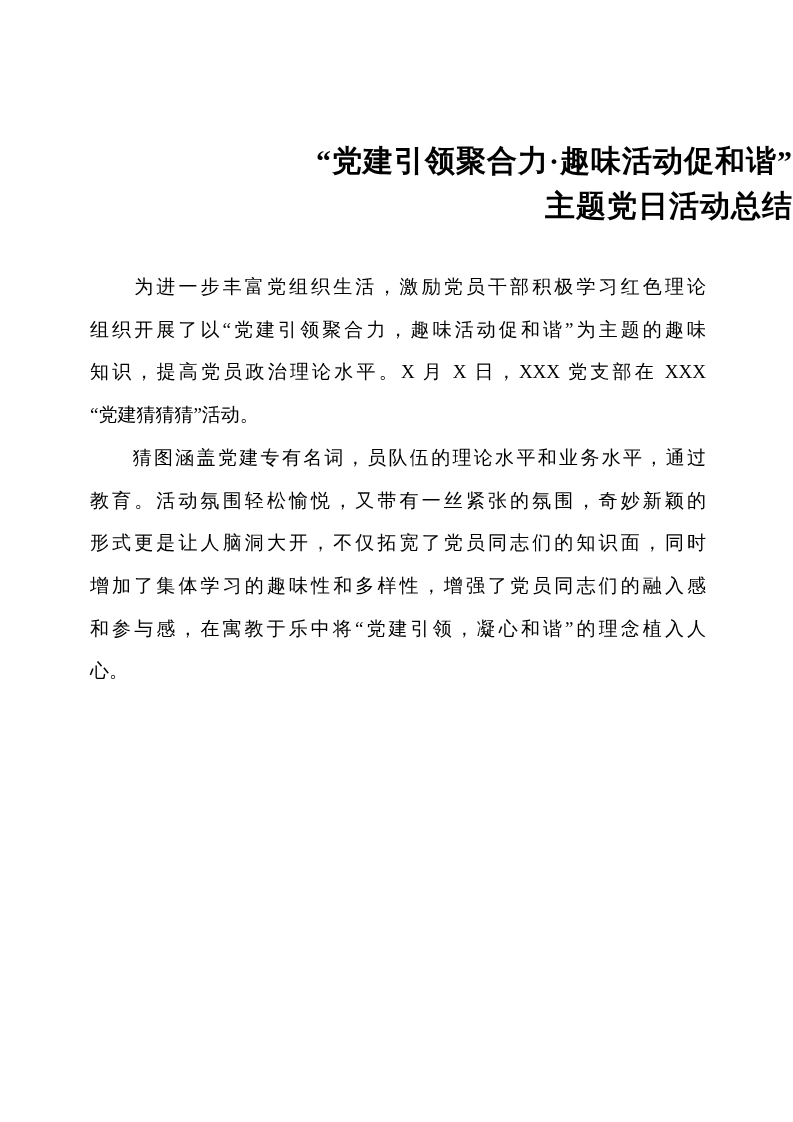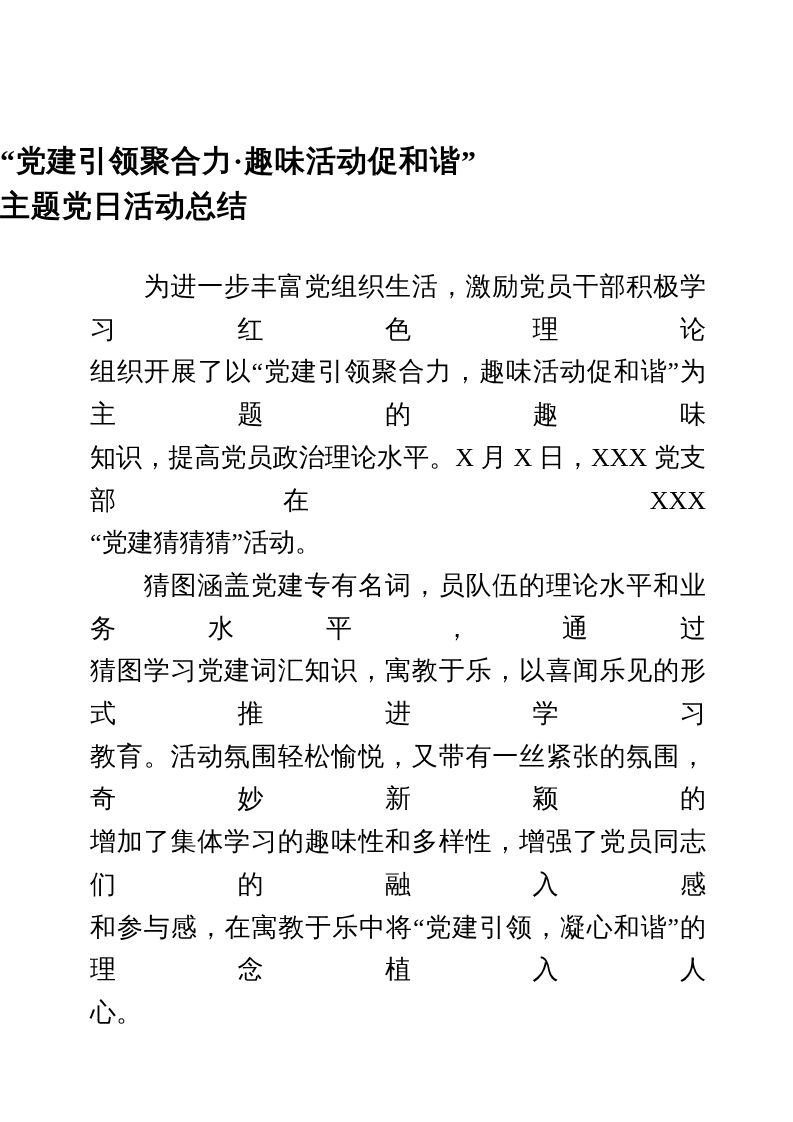--- a/index.html
+++ b/index.html
@@ -15,32 +15,32 @@
     color: #000000;
     font-family: "Liberation Serif", "DejaVu Serif", serif;
     overflow: hidden;
   }
   .doc-title {
     position: absolute;
     top: 138px;
     left: 0;
     width: 100%;
     margin: 0;
-    text-align: left;
+    text-align: right;
     font-weight: bold;
     font-size: 30px;
     line-height: 45px;
     letter-spacing: 1px;
   }
   .doc-body {
     position: absolute;
     top: 266px;
     left: 90px;
     width: 616px;
-    font-size: 26px;
+    font-size: 19px;
     line-height: 42.7px;
   }
   .paragraph {
     margin: 0;
   }
   .line {
     text-align: justify;
     text-align-last: justify;
     
   }
@@ -60,20 +60,20 @@
 
   <div class="doc-body">
       <div class="paragraph">
         <div class="line">　　为进一步丰富党组织生活，激励党员干部积极学习红色理论</div>
         <div class="line">组织开展了以“党建引领聚合力，趣味活动促和谐”为主题的趣味</div>
         <div class="line">知识，提高党员政治理论水平。X 月 X 日，XXX 党支部在 XXX</div>
         <div class="line last">“党建猜猜猜”活动。</div>
       </div>
       <div class="paragraph">
         <div class="line">　　猜图涵盖党建专有名词，员队伍的理论水平和业务水平，通过</div>
-        <div class="line">猜图学习党建词汇知识，寓教于乐，以喜闻乐见的形式推进学习</div>
         <div class="line">教育。活动氛围轻松愉悦，又带有一丝紧张的氛围，奇妙新颖的</div>
+        <div class="line">形式更是让人脑洞大开，不仅拓宽了党员同志们的知识面，同时</div>
         <div class="line">增加了集体学习的趣味性和多样性，增强了党员同志们的融入感</div>
         <div class="line">和参与感，在寓教于乐中将“党建引领，凝心和谐”的理念植入人</div>
         <div class="line last">心。</div>
       </div>
     </div>
 </div>
 
 </body></html>

